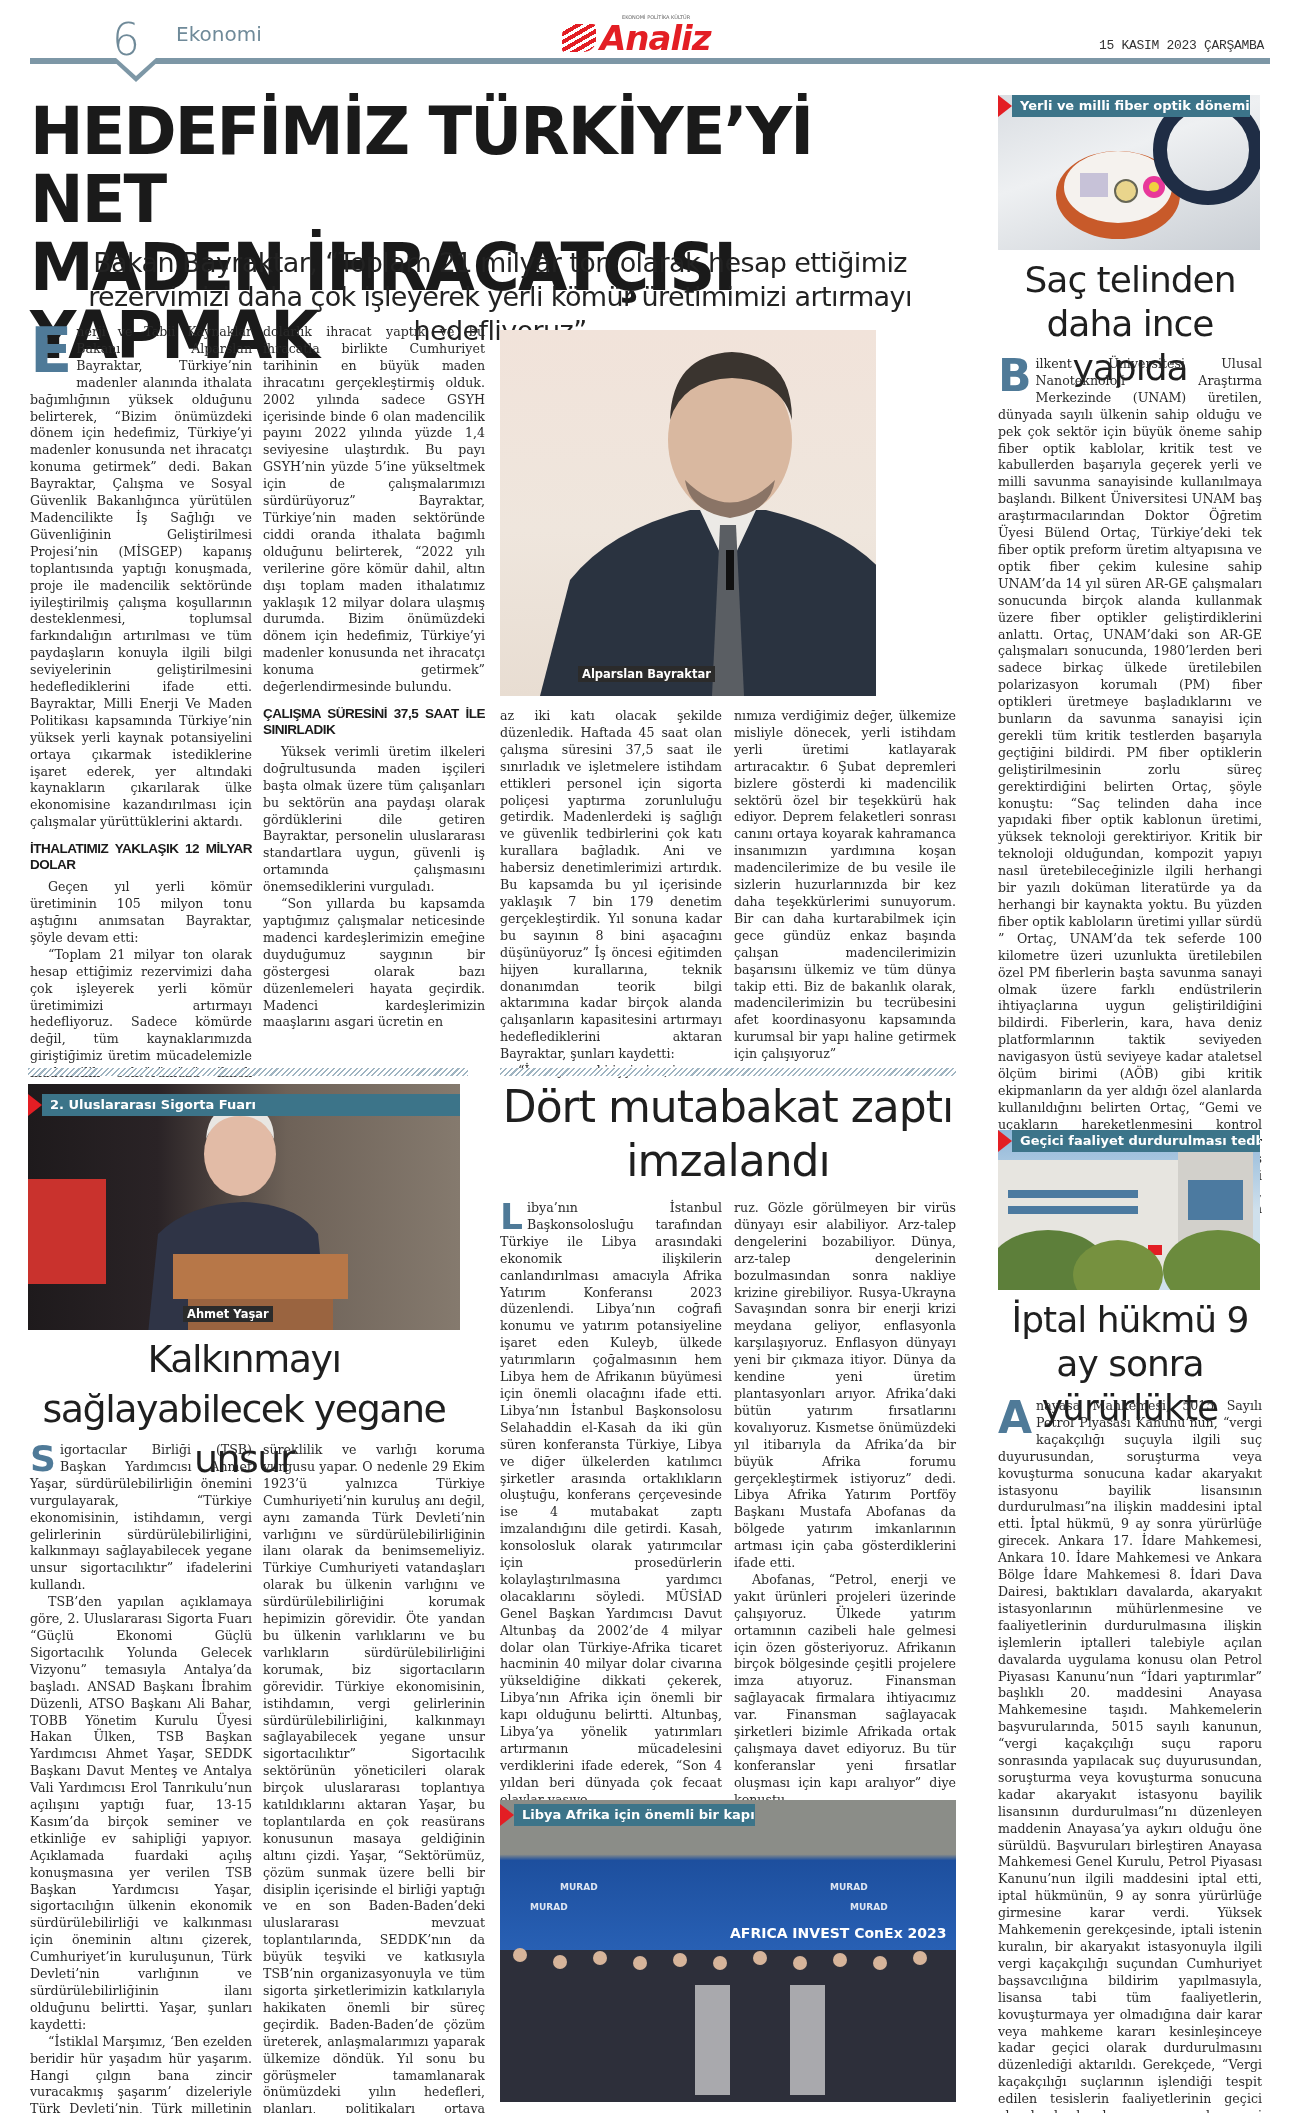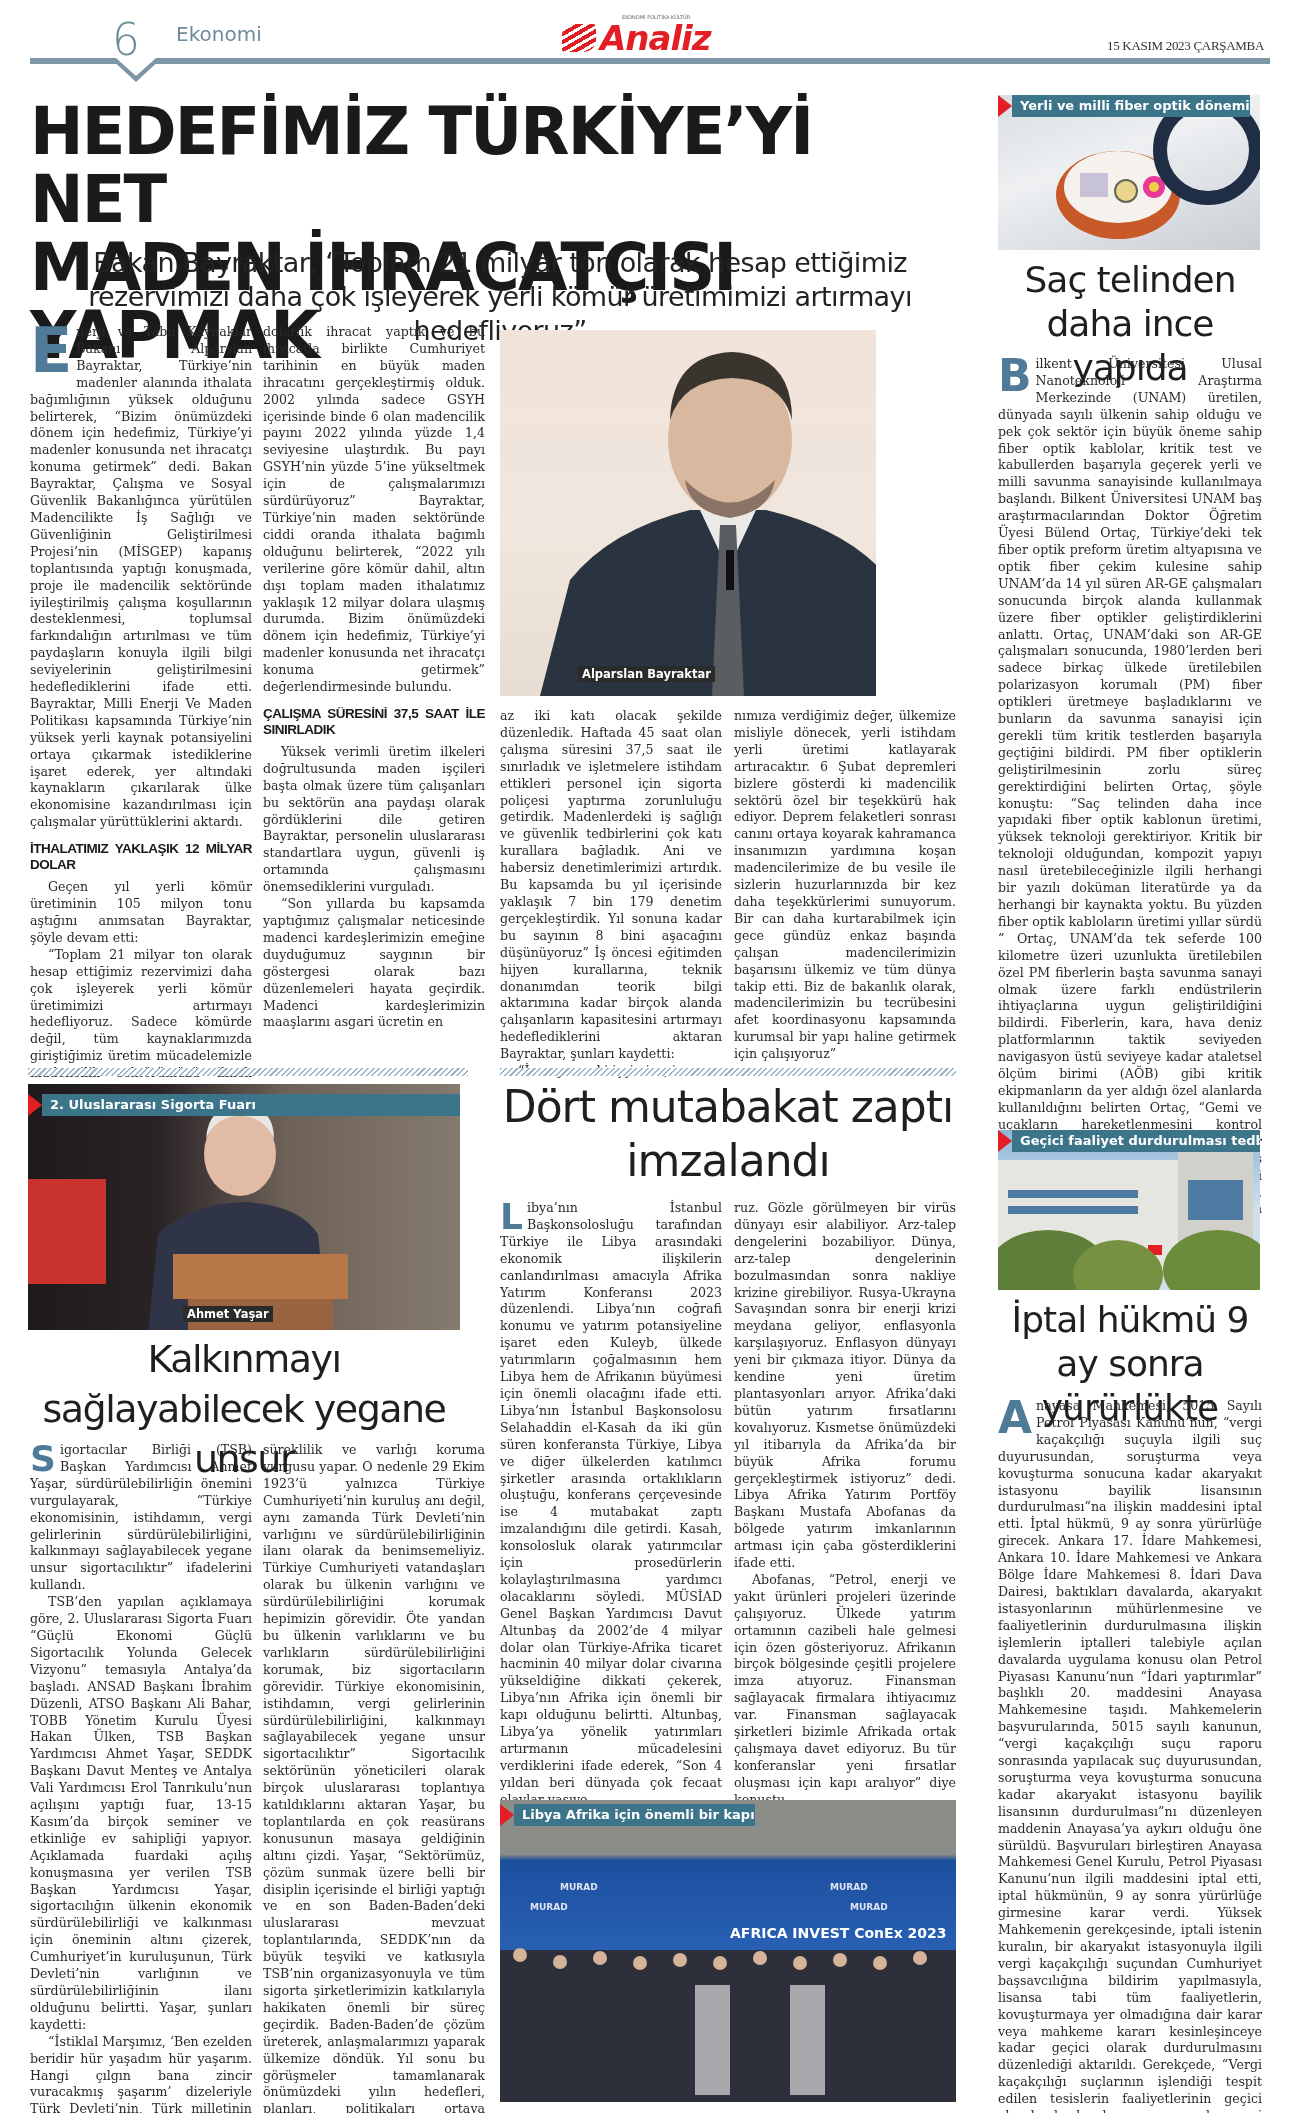--- a/index.html
+++ b/index.html
@@ -7,21 +7,21 @@
 .abs{position:absolute}
 .hdr-num{left:112px;top:14px;font-family:"DejaVu Sans","Liberation Sans",sans-serif;font-size:44px;color:#6f8a99;font-weight:300}
 .hdr-sec{left:176px;top:22px;font-family:"DejaVu Sans","Liberation Sans",sans-serif;font-size:20px;color:#6f8a99}
 .hdr-line{left:30px;top:58px;width:1240px;height:6px;background:#7d97a6}
 .hdr-notch{left:110px;top:58px;width:0;height:0;border-left:26px solid transparent;border-right:26px solid transparent;border-top:24px solid #7d97a6}
 .hdr-notch-in{left:116px;top:58px;width:0;height:0;border-left:20px solid transparent;border-right:20px solid transparent;border-top:18px solid #fff}
 .logo{left:562px;top:18px;display:flex;align-items:center;gap:4px}
 .logo-mark{width:34px;height:28px;background:repeating-linear-gradient(150deg,#e31e24 0 4px,#fff 4px 7px);border-radius:40% 10% 40% 10%}
 .logo-txt{font-family:"DejaVu Sans","Liberation Sans",sans-serif;font-weight:900;font-size:34px;color:#e31e24;letter-spacing:-1px;font-style:italic}
 .logo-tag{position:absolute;top:-4px;left:60px;font-family:"DejaVu Sans",sans-serif;font-size:5px;color:#666;white-space:nowrap}
-.hdr-date{right:36px;top:38px;font-family:Liberation Serif, serif;font-size:13px;color:#333;letter-spacing:-.3px}
+.hdr-date{right:36px;top:38px;font-family:Liberation Mono, monospace;font-size:13px;color:#333;letter-spacing:-.3px}
 .h1{left:30px;top:98px;width:940px;font-family:"DejaVu Sans","Liberation Sans",sans-serif;font-weight:900;font-size:66px;line-height:68px;color:#1a1a1a;letter-spacing:-2px;transform:scaleX(.97);transform-origin:left}
 .h1-sub{left:30px;top:246px;width:940px;text-align:center;font-family:"DejaVu Sans","Liberation Sans",sans-serif;font-size:27px;line-height:34px;color:#222;letter-spacing:-.6px}
 .col{font-size:12.6px;line-height:16.9px;text-align:justify;hyphens:auto}
 .col p{text-indent:18px}
 .col p.first{text-indent:0}
 .drop{float:left;font-family:"DejaVu Sans","Liberation Sans",sans-serif;font-weight:900;color:#4f7a98;font-size:62px;line-height:50px;margin:2px 4px 0 0}
 .drop-sm{font-size:44px;line-height:36px}
 .sub{font-family:Liberation Sans, sans-serif;font-weight:800;font-size:13.5px;line-height:16px;color:#1a1a1a;margin:10px 0 6px;letter-spacing:-.5px}
 .photo{overflow:hidden}
 .cap-bar{position:absolute;left:0;top:0;height:22px;display:flex;align-items:center}

